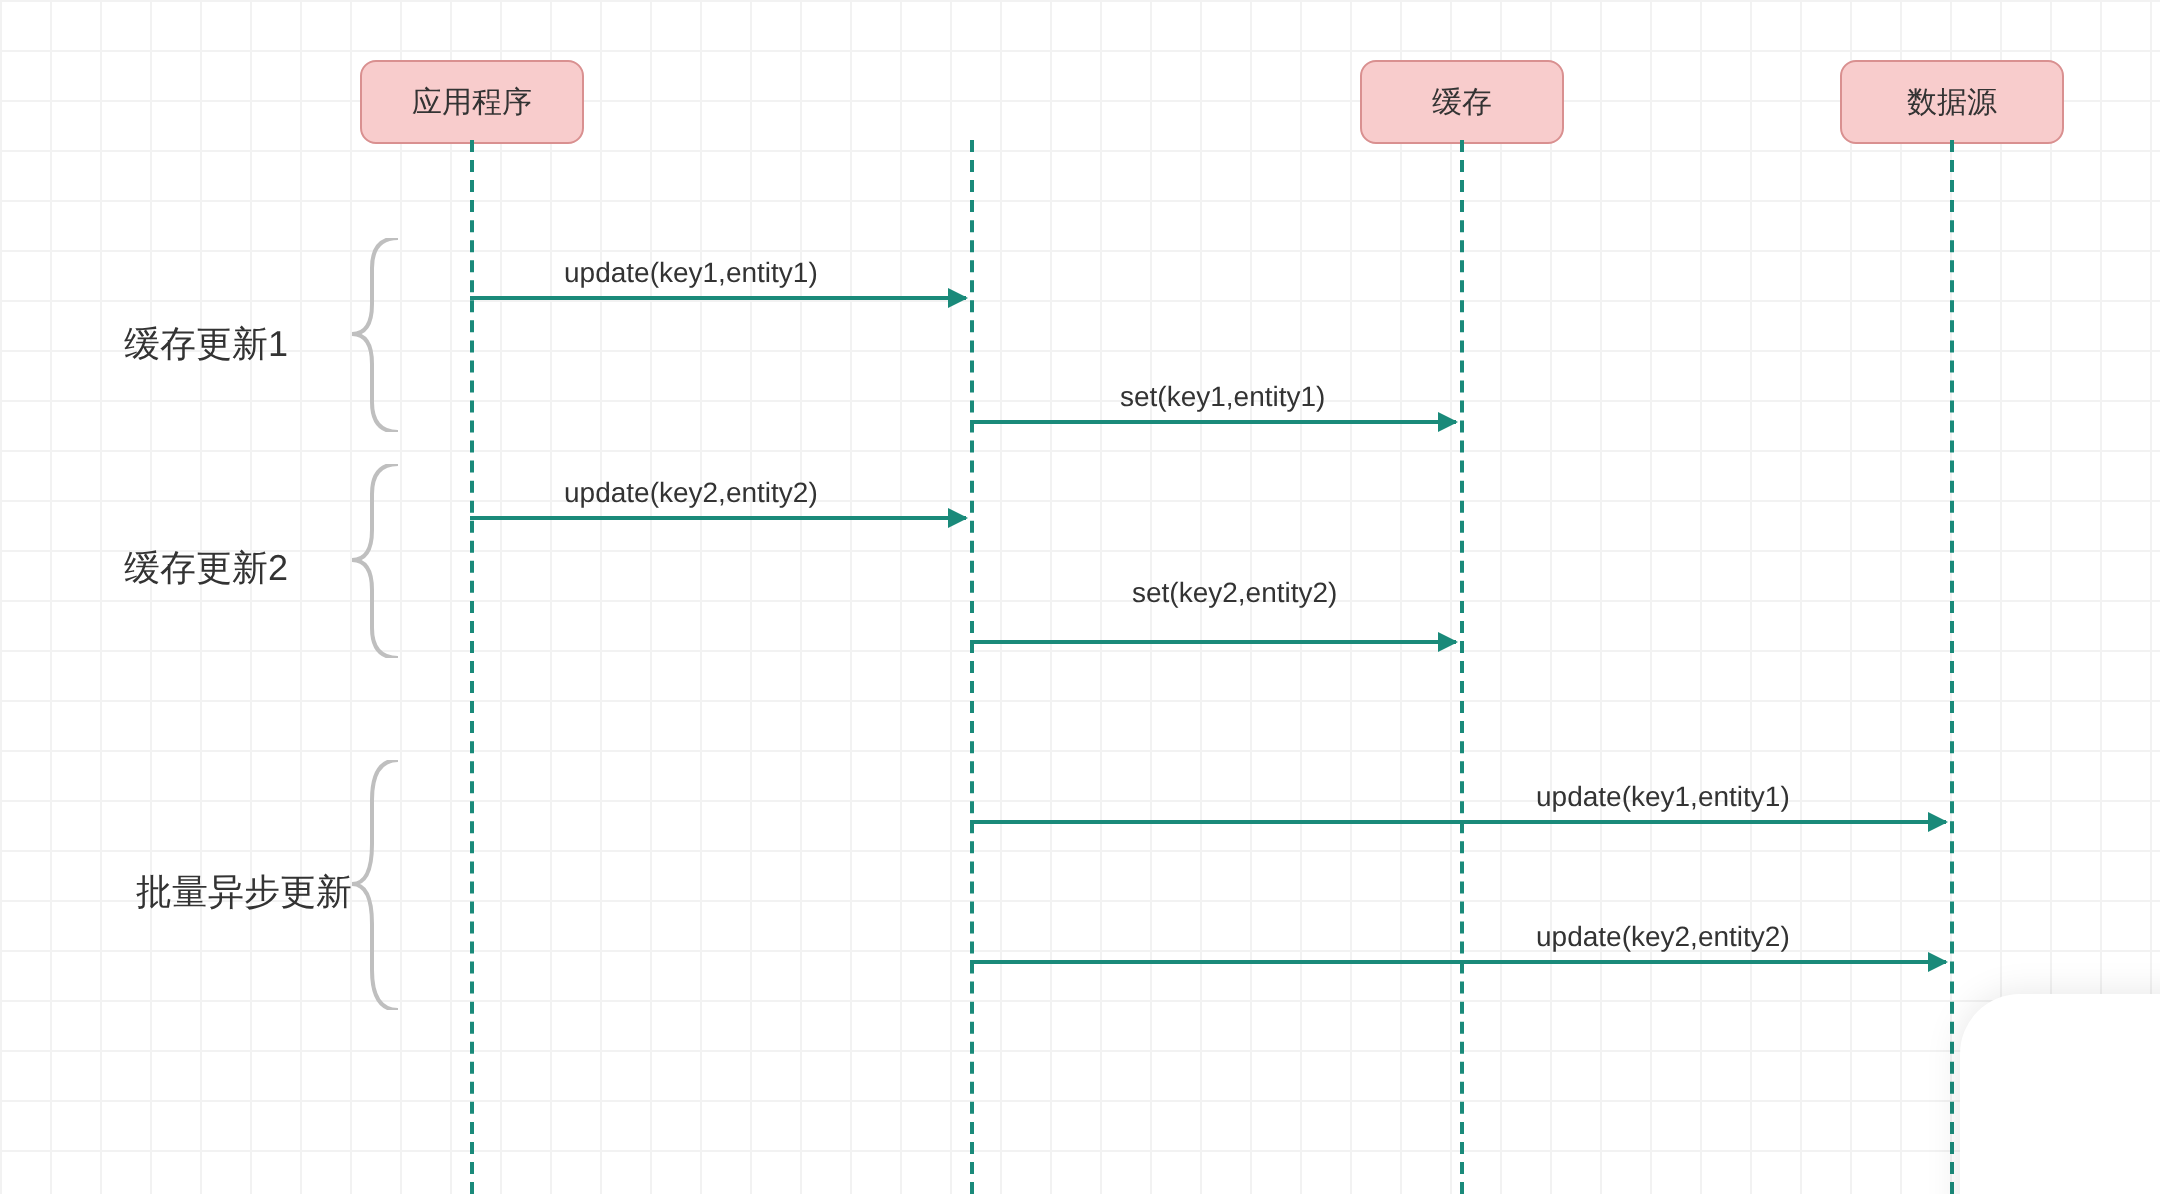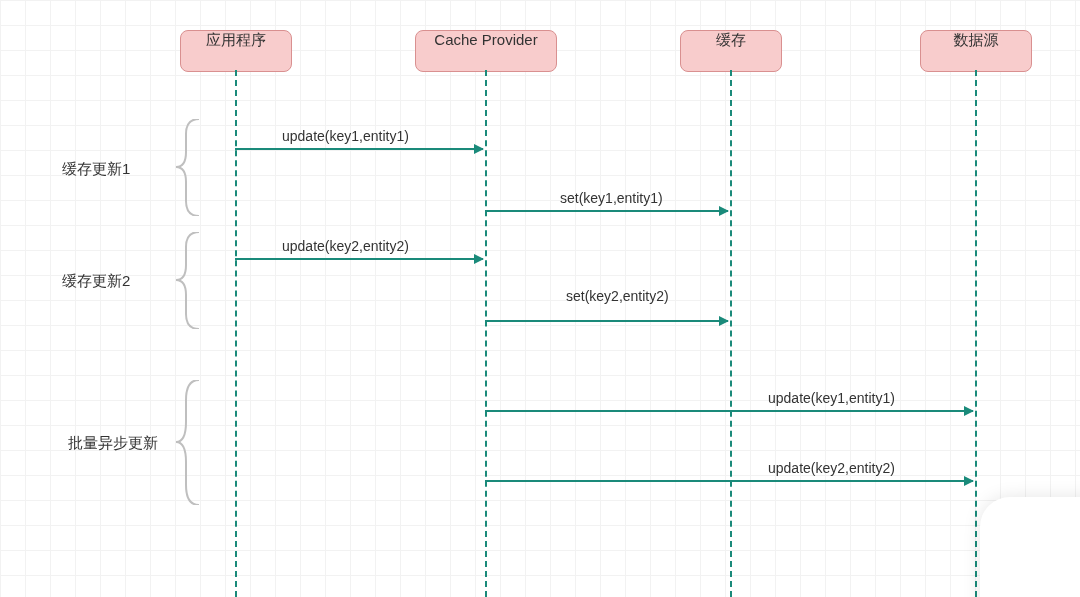--- a/index.html
+++ b/index.html
@@ -4,40 +4,37 @@
 <style>
   html,body{margin:0;padding:0;width:1080px;height:597px;font-family:Arial,"Microsoft YaHei",sans-serif;font-size:14px;color:#333;overflow:hidden}
   .canvas{position:relative;width:1080px;height:597px;background:#fff}
   
   .grid{position:absolute;inset:0;background-image:
     linear-gradient(to right,#f2f2f2 1px,transparent 1px),
     linear-gradient(to bottom,#f2f2f2 1px,transparent 1px);
     background-size:25px 25px}
   
   .canvas::after{content:"";position:absolute;right:-60px;bottom:-60px;width:160px;height:160px;border-radius:30px;background:#fff;box-shadow:0 0 18px rgba(0,0,0,.10)}
-  .actor{position:absolute;top:30px;height:40px;display:flex;align-items:flex-start;justify-content:center;
+  .actor{position:absolute;top:30px;height:40px;display:flex;align-items:center;justify-content:center;
     background:#f8cccc;border:1px solid #d99090;border-radius:8px;font-size:15px}
   .lifeline{position:absolute;top:70px;bottom:0;width:0;border-left:2px dashed #1a8a7a}
   .msg-label{position:absolute;transform:translateY(-100%);white-space:nowrap}
   .arrow{position:absolute;height:0;border-top:2px solid #1a8a7a}
   .arrow::after{content:"";position:absolute;right:-1px;top:-6px;border-left:10px solid #1a8a7a;border-top:5px solid transparent;border-bottom:5px solid transparent}
-  .group-label{position:absolute;white-space:nowrap;font-size:15px}
+  .group-label{position:absolute;white-space:nowrap;font-size:18px}
   
   .brace{position:absolute}
 </style>
 </head>
 <body>
 <div class="canvas">
 <div class="grid"></div>
 
 <div class="actor" style="left:180px;width:110px">
       <span>应用程序</span>
-    </div>
-<div class="actor" style="left:415px;width:140px">
-      <span>Cache Provider</span>
     </div>
 <div class="actor" style="left:680px;width:100px">
       <span>缓存</span>
     </div>
 <div class="actor" style="left:920px;width:110px">
       <span>数据源</span>
     </div>
 
 <div class="lifeline" style="left:235px"></div>
 <div class="lifeline" style="left:485px"></div>

